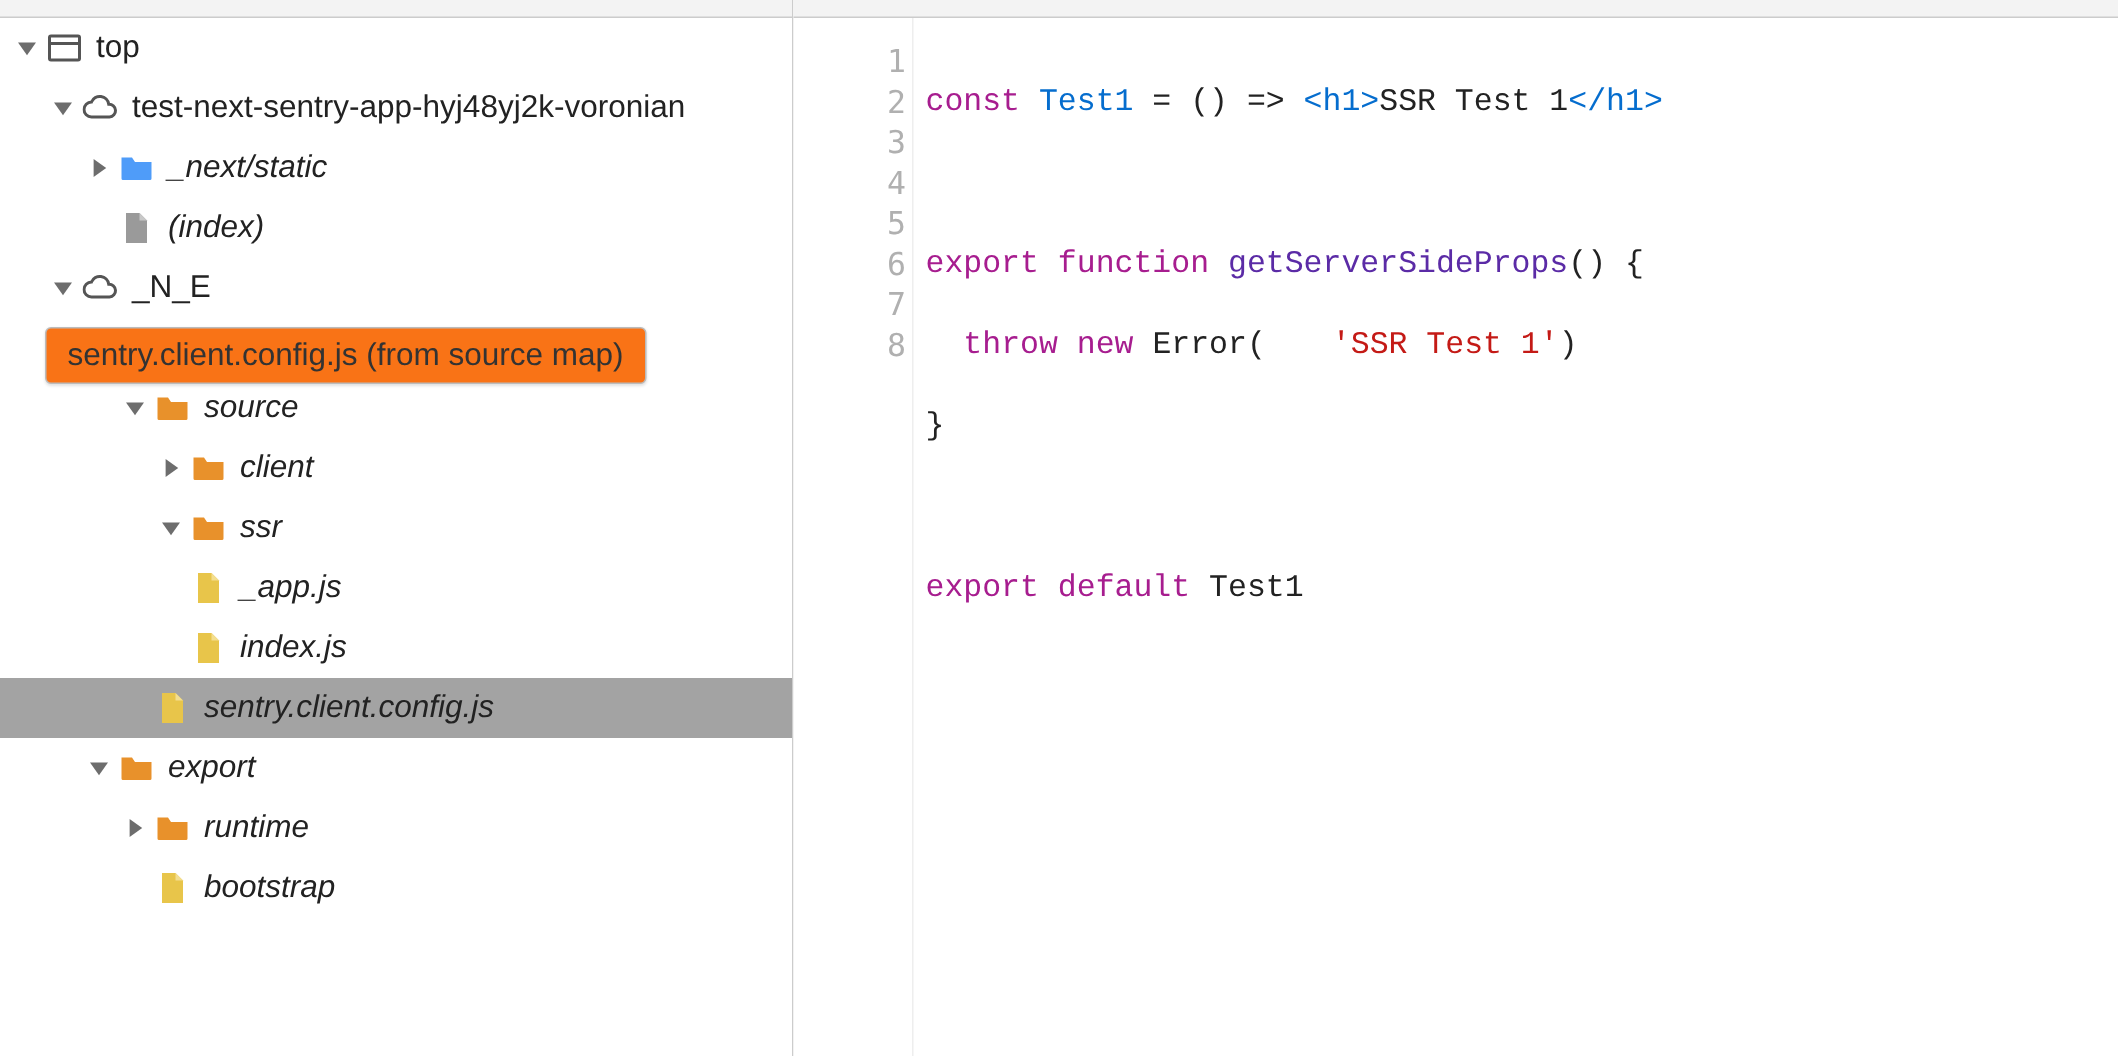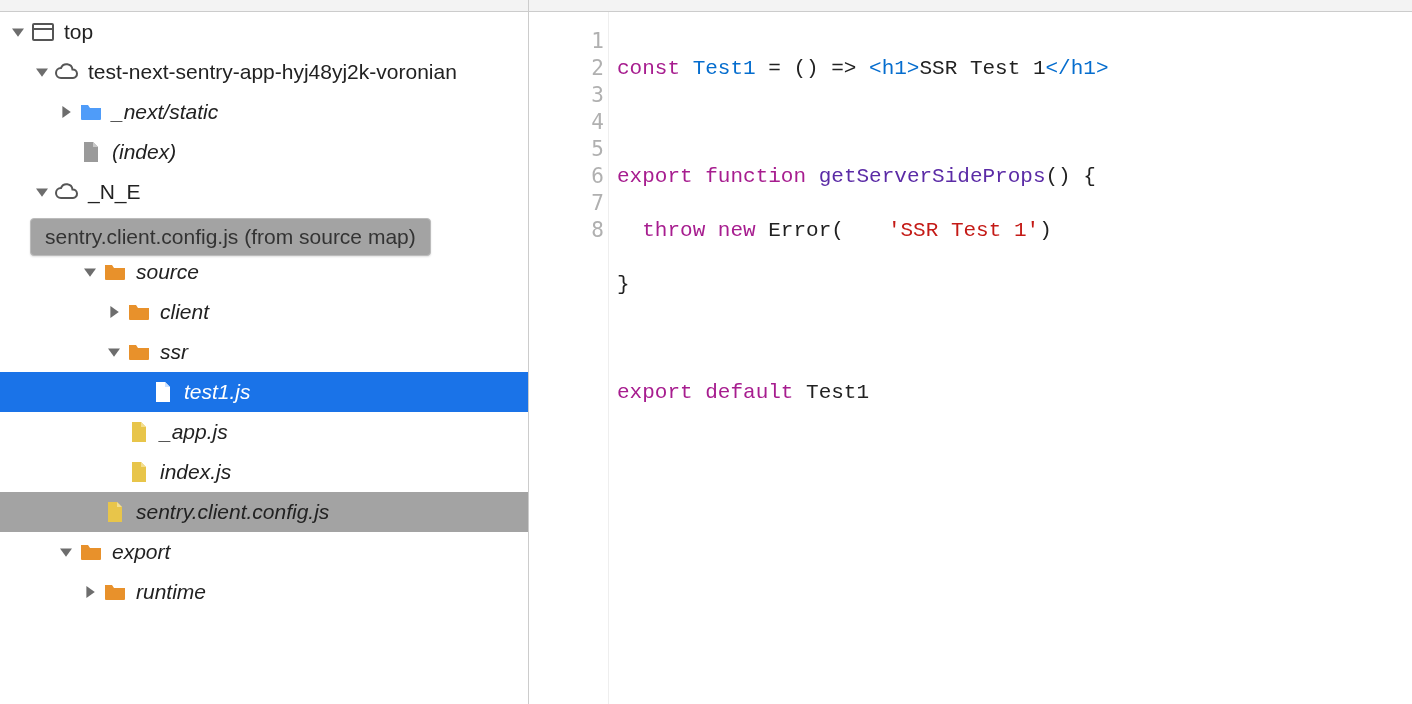--- a/index.html
+++ b/index.html
@@ -76,21 +76,21 @@
   .icn svg { width: 24px; height: 24px; }
   .lbl { }
   .italic { font-style: italic; }
   .selected { background: #1a73e8; color: #fff; }
   .hovered { background: #a3a3a3; }
 
   .tooltip {
     position: absolute;
     left: 30px;
     top: 218px;
-    background: #a3a3a3;
+    background: #f97316;
     border: 1px solid #bbb;
     border-radius: 4px;
     padding: 6px 14px;
     font-size: 21px;
     color: #333;
     box-shadow: 0 1px 2px rgba(0,0,0,.12);
     z-index: 10;
     text-align: center;
   }
 
@@ -251,31 +251,20 @@
             </svg>
           </span>
         <span class="icn">
           <svg viewBox="0 0 24 24">
               <path d="M2 5h7l2 3h11v11a1 1 0 0 1-1 1H3a1 1 0 0 1-1-1V5z" fill="#e8912b"></path>
             </svg>
         </span>
         <span class="lbl italic">ssr</span>
       </div>
 
-      <div class="tree-row selected">
-        <span class="indent" style="width:130px"></span>
-        <span class="arrow none"></span>
-        <span class="icn">
-          <svg viewBox="0 0 24 24">
-              <path d="M5 2h9l5 5v15H5V2z" fill="#ffffff"></path>
-              <path d="M14 2v5h5" fill="#cfe3ff"></path>
-            </svg>
-        </span>
-        <span class="lbl italic">test1.js</span>
-      </div>
 
       <div class="tree-row">
         <span class="indent" style="width:106px"></span>
         <span class="arrow none"></span>
         <span class="icn">
           <svg viewBox="0 0 24 24">
               <path d="M5 2h9l5 5v15H5V2z" fill="#e8c54a"></path>
               <path d="M14 2v5h5" fill="#f3de8f"></path>
             </svg>
         </span>
@@ -329,20 +318,31 @@
             </svg>
           </span>
         <span class="icn">
           <svg viewBox="0 0 24 24">
               <path d="M2 5h7l2 3h11v11a1 1 0 0 1-1 1H3a1 1 0 0 1-1-1V5z" fill="#e8912b"></path>
             </svg>
         </span>
         <span class="lbl italic">runtime</span>
       </div>
 
+      <div class="tree-row">
+        <span class="indent" style="width:82px"></span>
+        <span class="arrow none"></span>
+        <span class="icn">
+          <svg viewBox="0 0 24 24">
+              <path d="M5 2h9l5 5v15H5V2z" fill="#e8c54a"></path>
+              <path d="M14 2v5h5" fill="#f3de8f"></path>
+            </svg>
+        </span>
+        <span class="lbl italic">bootstrap</span>
+      </div>
 
     </div>
 
     <div class="tooltip">
       <span>sentry.client.config.js (from source map)</span>
     </div>
   </div>
 
   <div class="editor-pane">
     <div class="tabbar-top"></div>

